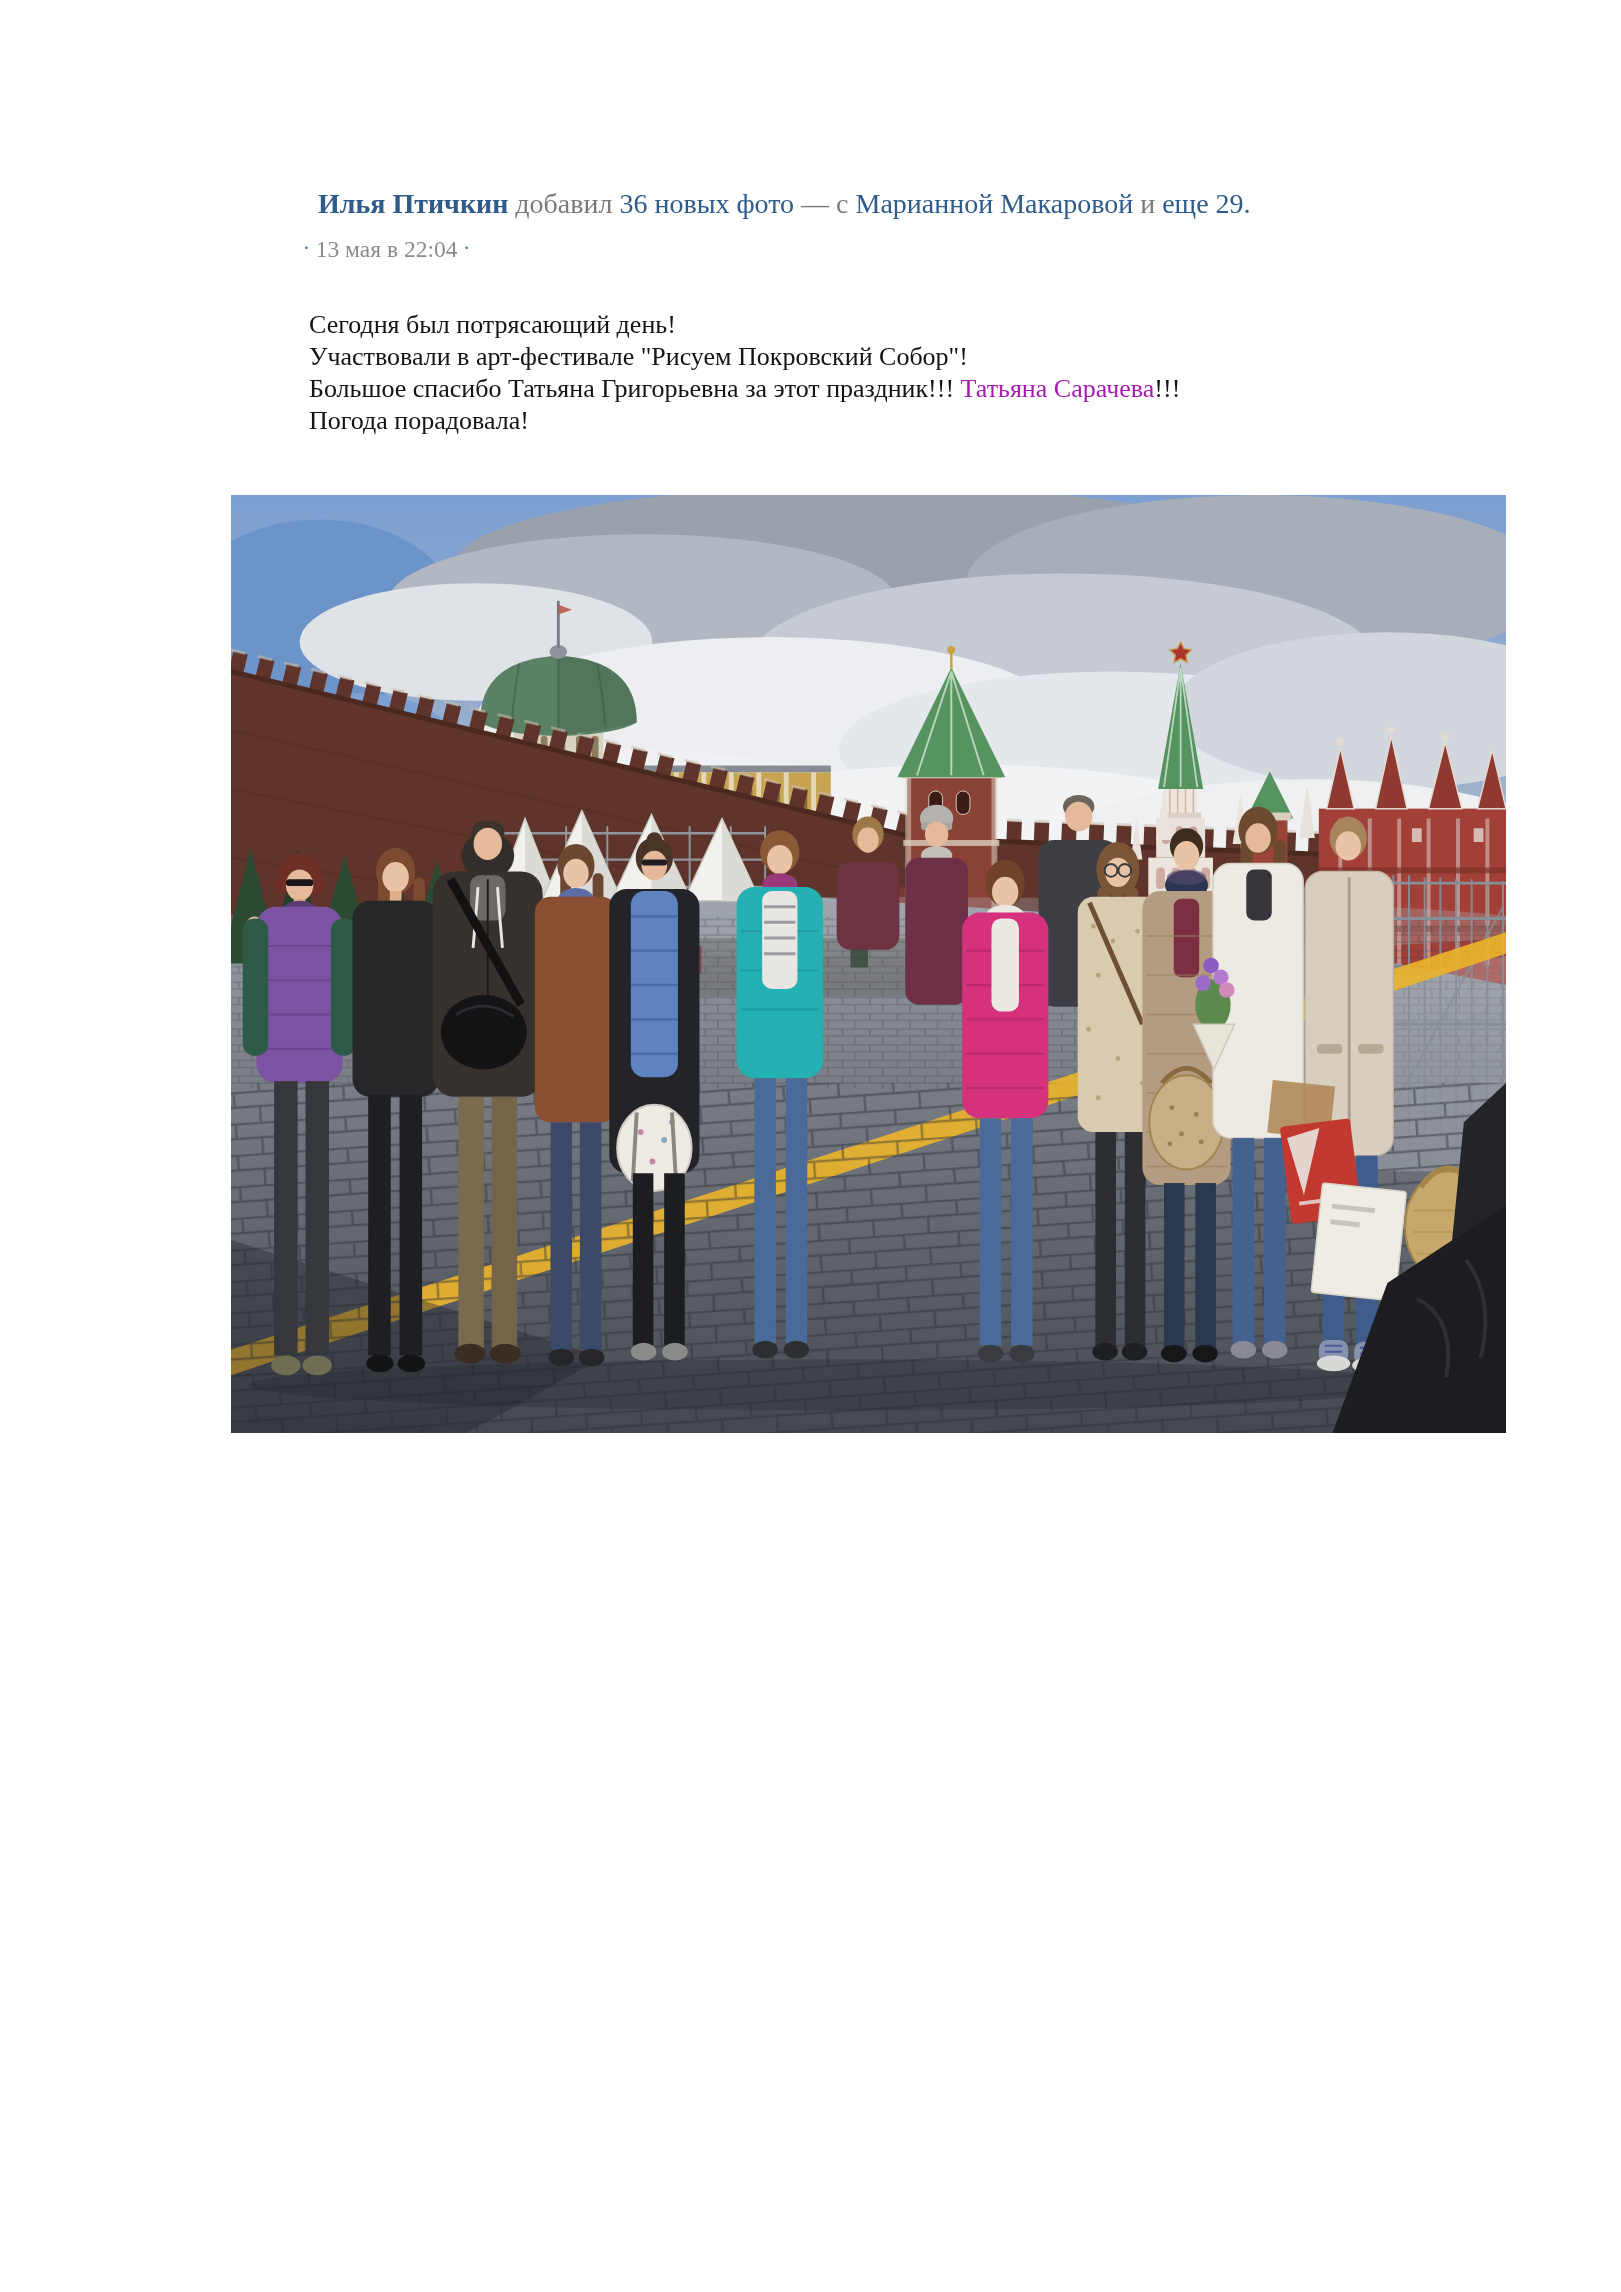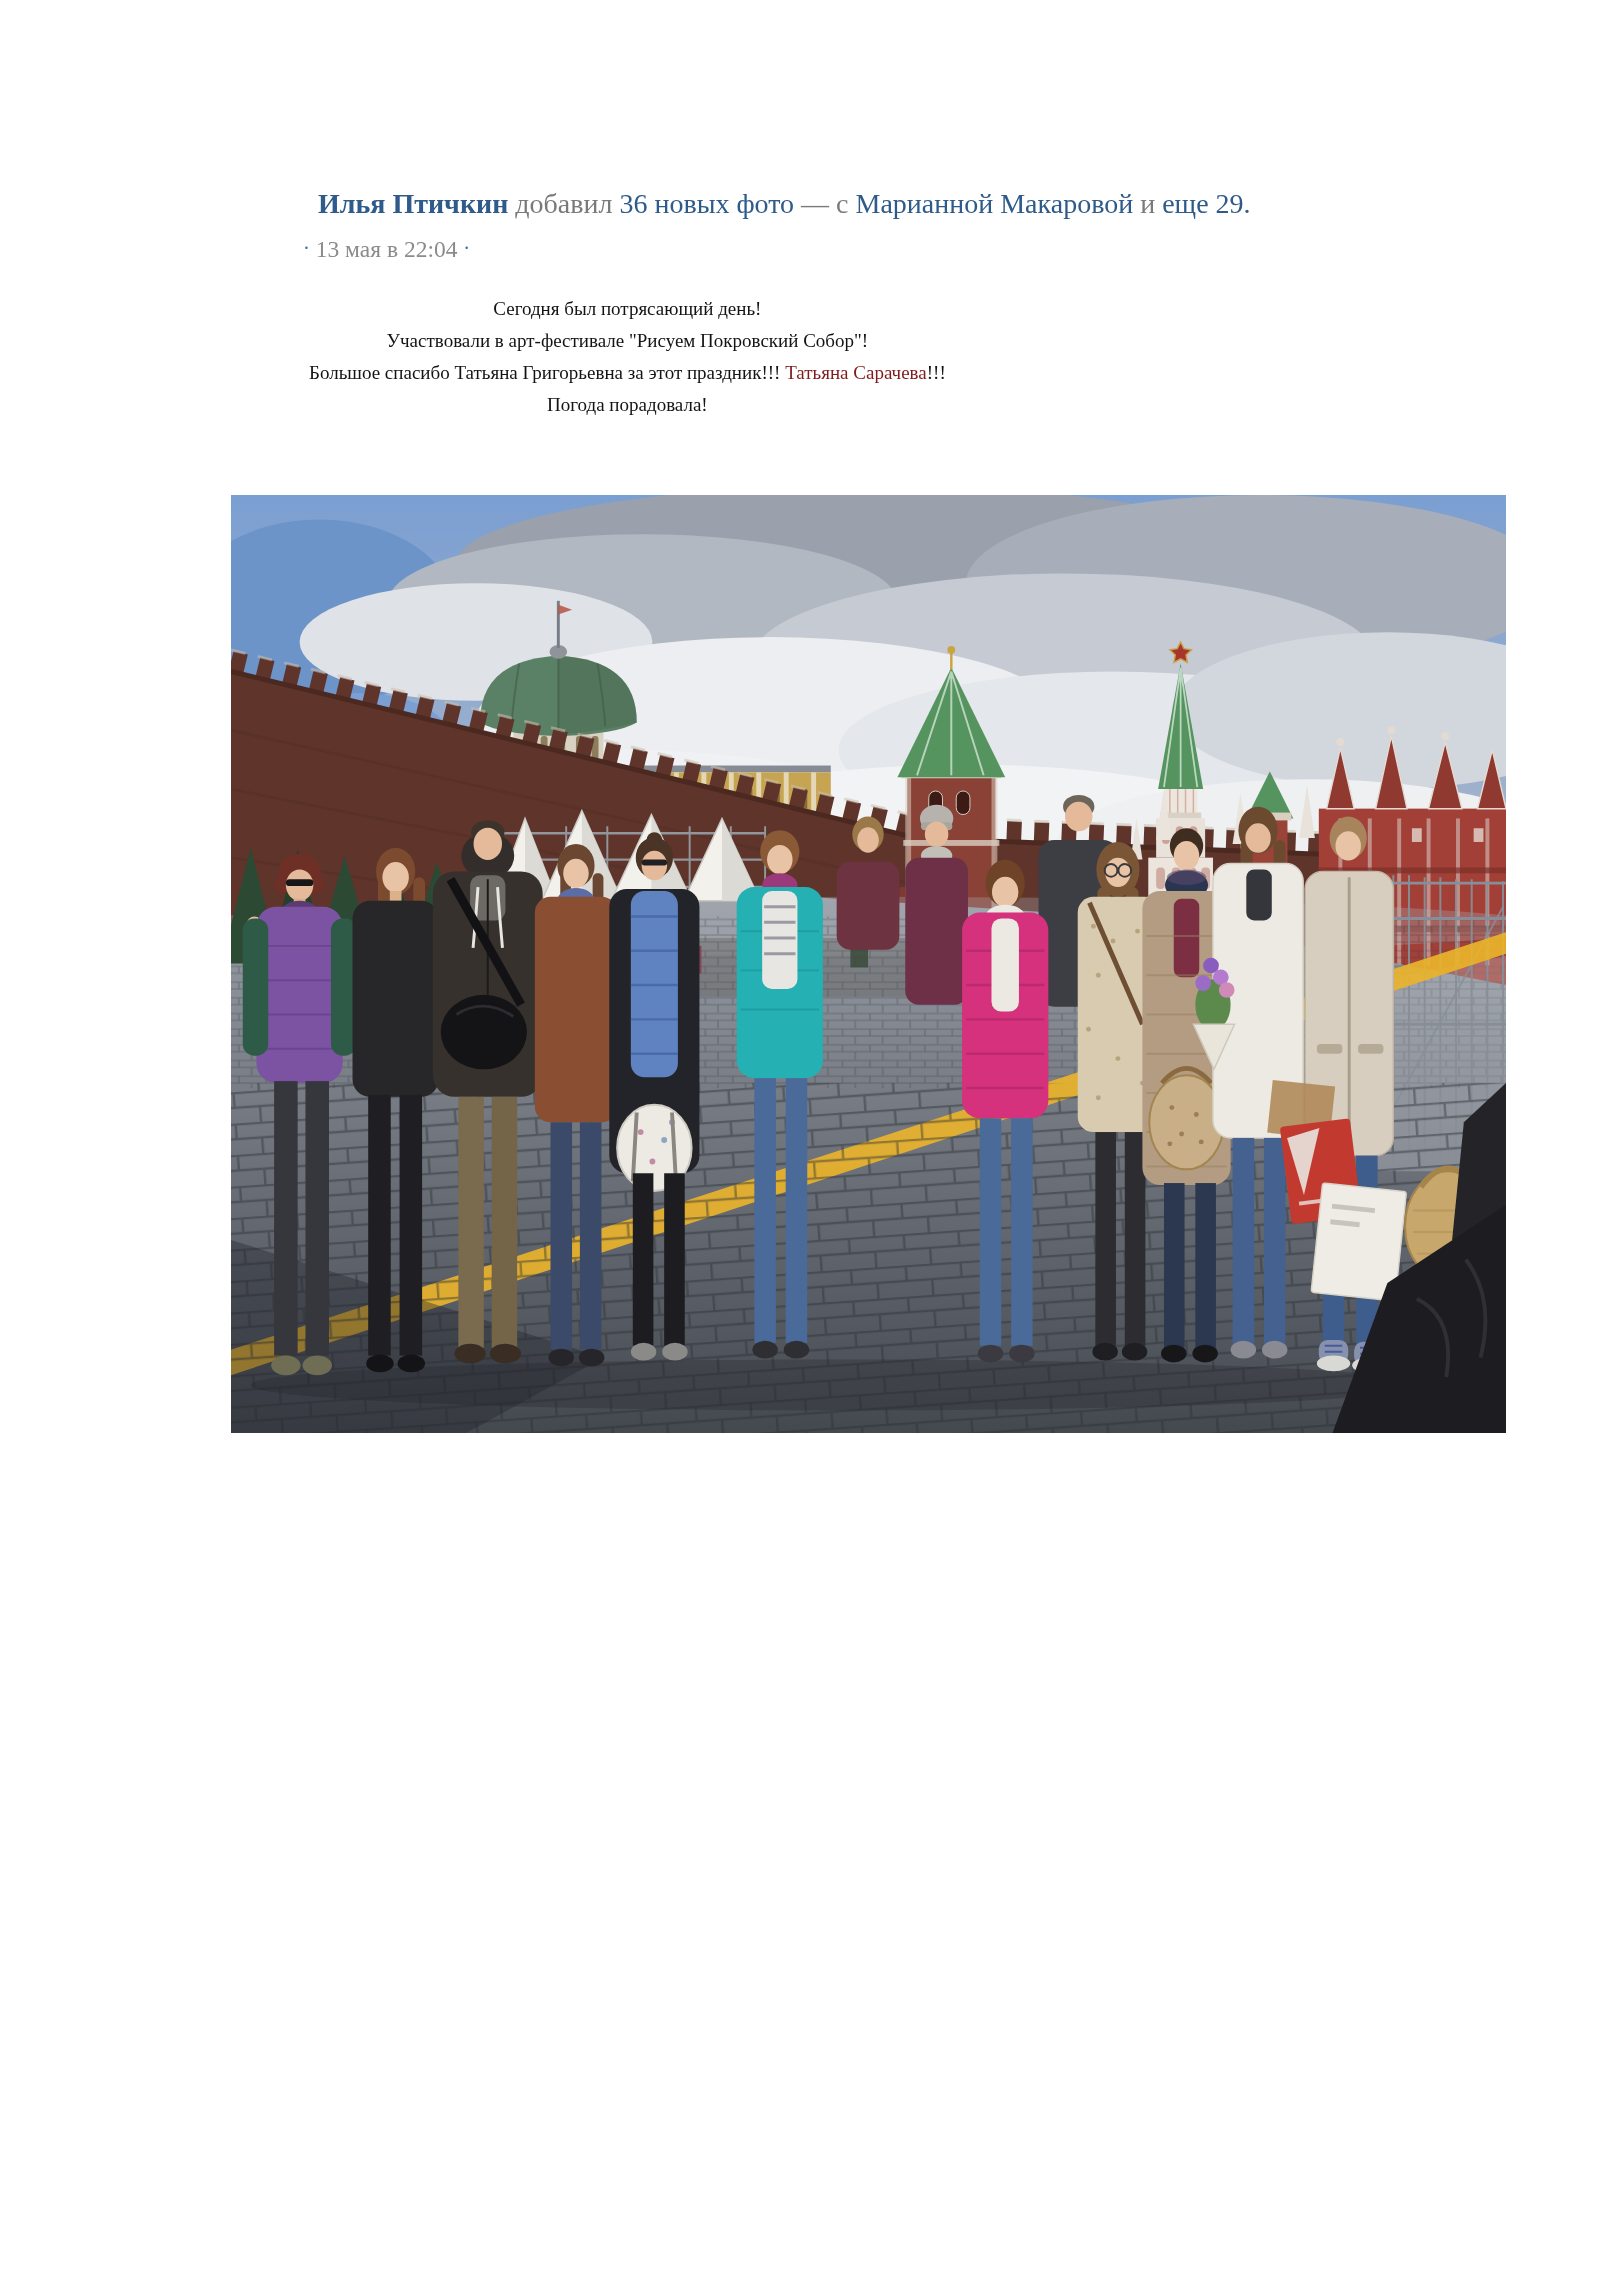--- a/index.html
+++ b/index.html
@@ -3,23 +3,23 @@
 <meta charset="utf-8">
 <style>
   html,body{margin:0;padding:0;}
   body{width:1621px;height:2293px;background:#ffffff;position:relative;
        font-family:"Liberation Serif", serif;}
   .hdr{position:absolute;left:318px;top:188px;font-size:28px;color:#7a7a7a;white-space:nowrap;}
   .hdr .author{font-weight:bold;color:#2e5b8a;}
   .hdr .lnk{color:#2e5b8a;}
   .dateline{position:absolute;left:303px;top:236px;font-size:23.5px;color:#8b8b8b;white-space:nowrap;font-family:Liberation Serif, serif;}
   .dateline .dot{color:#4a6a9a;font-size:20.6px;vertical-align:2px;}
-  .post-body{position:absolute;left:309px;top:293px;font-size:19px;line-height:32px;color:#141414;text-align:center;}
+  .post-body{position:absolute;left:309px;top:309px;font-size:26px;line-height:32px;color:#141414;}
   .post-body p{margin:0;}
-  .post-body .mention{color:#7f1d1d;}
+  .post-body .mention{color:#a21caf;}
   .photo{position:absolute;left:231px;top:495px;width:1275px;height:938px;overflow:hidden;background:#8d929a;}
   .photo svg{display:block;width:100%;height:100%;}
 </style>
 </head>
 <body>
 
 <div class="hdr"><span class="author">Илья Птичкин</span> <span>добавил</span> <span class="lnk">36 новых фото</span> <span>—</span> <span>с</span> <span class="lnk">Марианной Макаровой</span> <span>и</span> <span class="lnk">еще 29</span><span class="lnk">.</span></div>
 
 <div class="dateline"><span class="dot">·</span> <span>13 мая в 22:04</span> <span class="dot">·</span></div>
 

